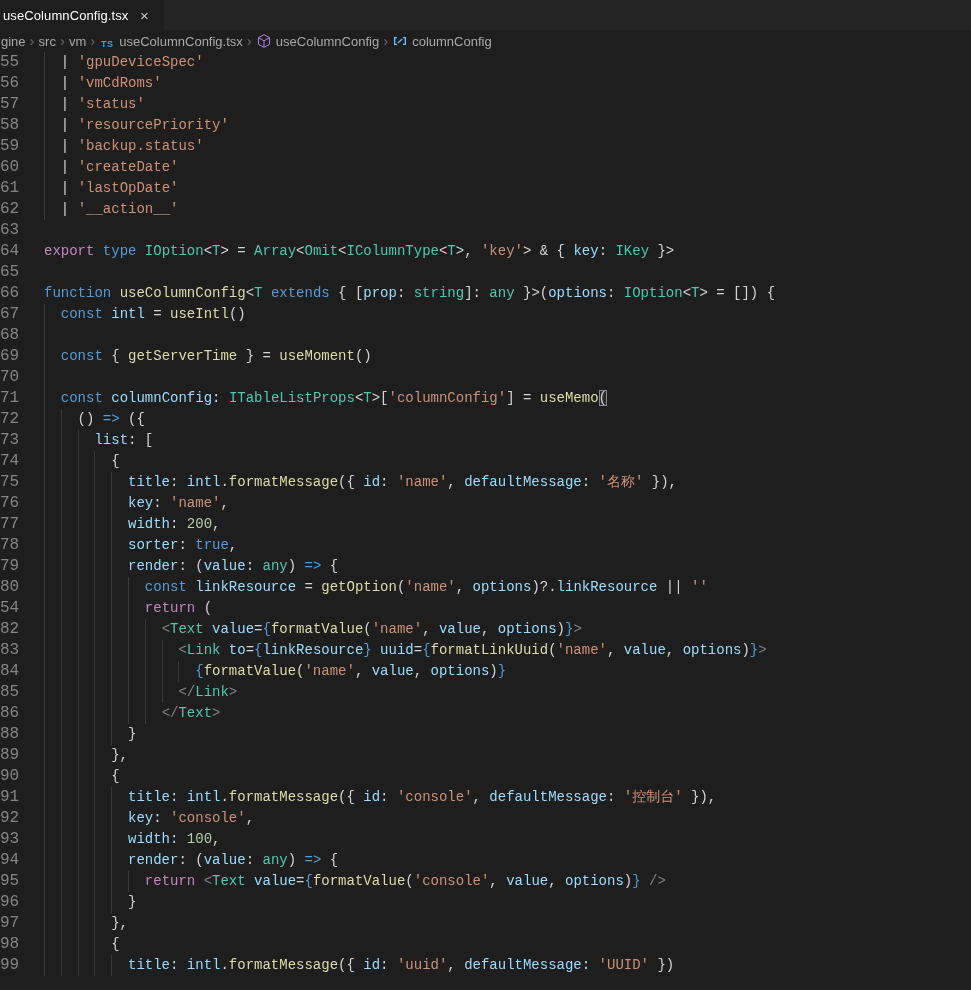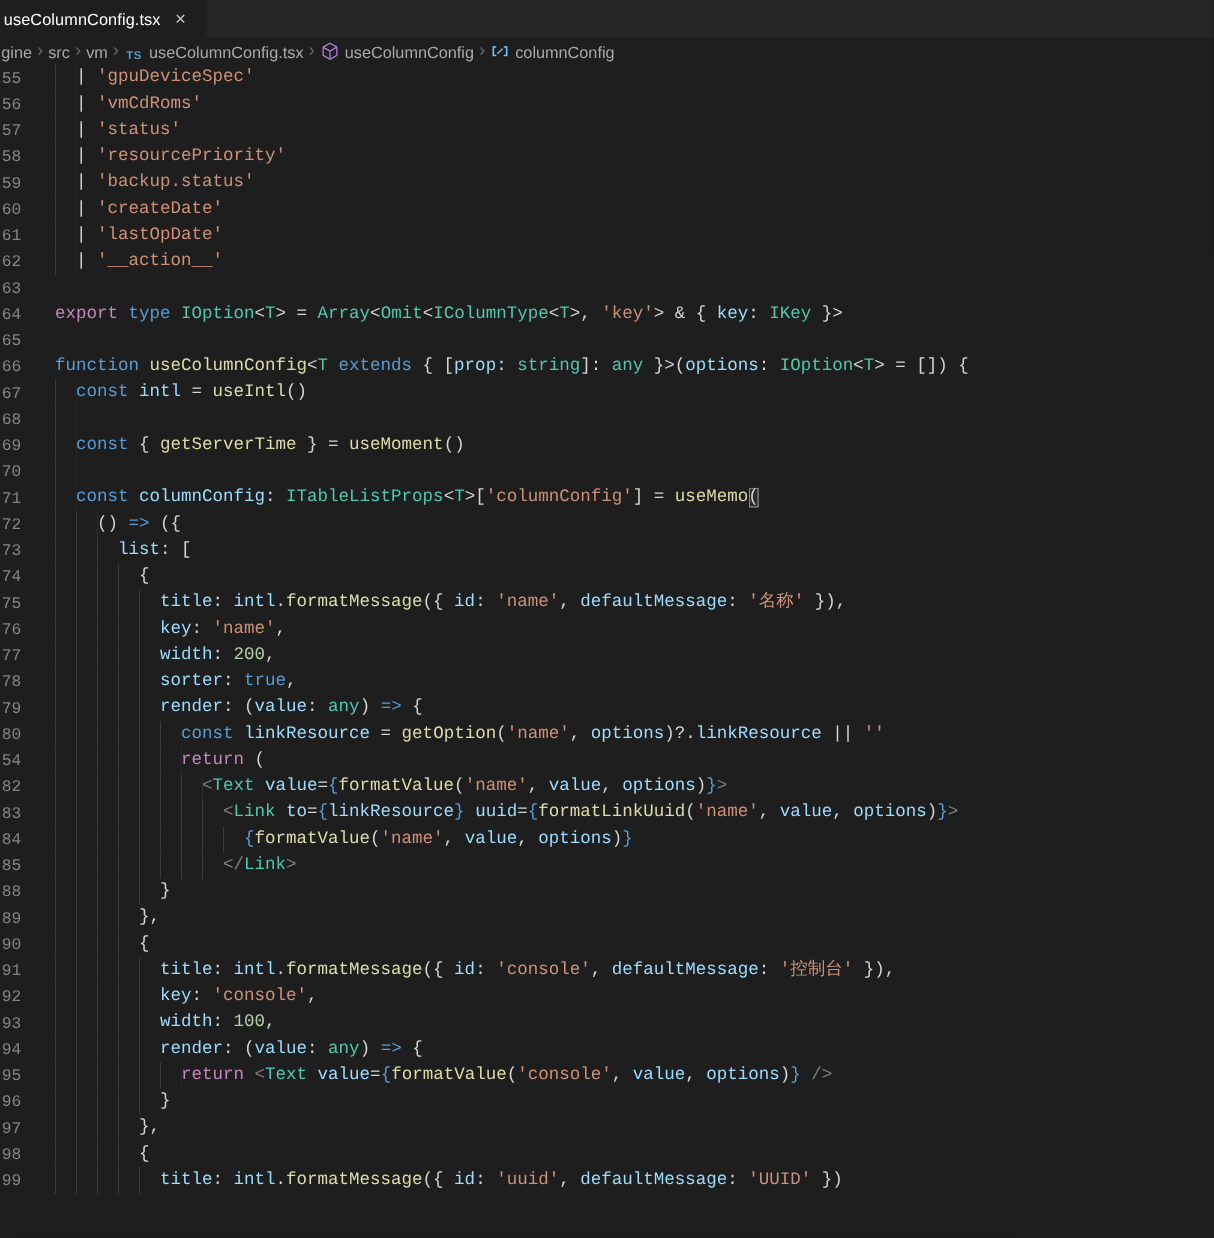--- a/index.html
+++ b/index.html
@@ -23,21 +23,21 @@
   .bc-sep { color:#686868; font-size:15px; margin:0 4px; line-height:20px; }
   .bc-ico { display:inline-flex; width:16px; height:16px; align-items:flex-end; justify-content:center; }
   .bc-ico svg { width:16px; height:16px; }
   .ts-badge { font-size:9px; font-weight:bold; color:#4d9fd6; letter-spacing:.5px; }
 
   
   .editor { flex:1; overflow:hidden; background:#1e1e1e; position:relative;
             font-family:"Liberation Mono","DejaVu Sans Mono",monospace; font-size:14px; }
   .line { display:flex; height:21px; line-height:21px; white-space:pre; }
   .ln { flex:none; width:44px; padding-right:27px; text-align:right; color:#858585;
-        font-size:13px; user-select:none; }
+        font-size:16px; user-select:none; }
   .lc { flex:1; white-space:pre; color:#d4d4d4; }
   .lc span { white-space:pre; }
 
   .tk-w { display:inline-block; height:21px; vertical-align:top;
           background:repeating-linear-gradient(90deg, var(--guide) 0, var(--guide) 1px,
                                                transparent 1px, transparent 2ch); }
   .tk-p { color:var(--tk-p); }
   .tk-k { color:var(--tk-k); }
   .tk-c { color:var(--tk-c); }
   .tk-t { color:var(--tk-t); }
@@ -126,20 +126,21 @@
       <div class="line"><span class="ln">76</span><span class="lc"><span class="tk-w">          </span><span class="tk-v">key</span><span class="tk-p">: </span><span class="tk-s">'name'</span><span class="tk-p">,</span></span></div>
       <div class="line"><span class="ln">77</span><span class="lc"><span class="tk-w">          </span><span class="tk-v">width</span><span class="tk-p">: </span><span class="tk-n">200</span><span class="tk-p">,</span></span></div>
       <div class="line"><span class="ln">78</span><span class="lc"><span class="tk-w">          </span><span class="tk-v">sorter</span><span class="tk-p">: </span><span class="tk-k">true</span><span class="tk-p">,</span></span></div>
       <div class="line"><span class="ln">79</span><span class="lc"><span class="tk-w">          </span><span class="tk-v">render</span><span class="tk-p">: (</span><span class="tk-v">value</span><span class="tk-p">: </span><span class="tk-t">any</span><span class="tk-p">) </span><span class="tk-k">=&gt;</span><span class="tk-p"> {</span></span></div>
       <div class="line"><span class="ln">80</span><span class="lc"><span class="tk-w">            </span><span class="tk-k">const</span><span class="tk-p"> </span><span class="tk-v">linkResource</span><span class="tk-p"> = </span><span class="tk-f">getOption</span><span class="tk-p">(</span><span class="tk-s">'name'</span><span class="tk-p">, </span><span class="tk-v">options</span><span class="tk-p">)?.</span><span class="tk-v">linkResource</span><span class="tk-p"> || </span><span class="tk-s">''</span></span></div>
       <div class="line"><span class="ln">54</span><span class="lc"><span class="tk-w">            </span><span class="tk-c">return</span><span class="tk-p"> (</span></span></div>
       <div class="line"><span class="ln">82</span><span class="lc"><span class="tk-w">              </span><span class="tk-g">&lt;</span><span class="tk-t">Text</span><span class="tk-p"> </span><span class="tk-v">value</span><span class="tk-p">=</span><span class="tk-k">{</span><span class="tk-f">formatValue</span><span class="tk-p">(</span><span class="tk-s">'name'</span><span class="tk-p">, </span><span class="tk-v">value</span><span class="tk-p">, </span><span class="tk-v">options</span><span class="tk-p">)</span><span class="tk-k">}</span><span class="tk-g">&gt;</span></span></div>
       <div class="line"><span class="ln">83</span><span class="lc"><span class="tk-w">                </span><span class="tk-g">&lt;</span><span class="tk-t">Link</span><span class="tk-p"> </span><span class="tk-v">to</span><span class="tk-p">=</span><span class="tk-k">{</span><span class="tk-v">linkResource</span><span class="tk-k">}</span><span class="tk-p"> </span><span class="tk-v">uuid</span><span class="tk-p">=</span><span class="tk-k">{</span><span class="tk-f">formatLinkUuid</span><span class="tk-p">(</span><span class="tk-s">'name'</span><span class="tk-p">, </span><span class="tk-v">value</span><span class="tk-p">, </span><span class="tk-v">options</span><span class="tk-p">)</span><span class="tk-k">}</span><span class="tk-g">&gt;</span></span></div>
       <div class="line"><span class="ln">84</span><span class="lc"><span class="tk-w">                  </span><span class="tk-k">{</span><span class="tk-f">formatValue</span><span class="tk-p">(</span><span class="tk-s">'name'</span><span class="tk-p">, </span><span class="tk-v">value</span><span class="tk-p">, </span><span class="tk-v">options</span><span class="tk-p">)</span><span class="tk-k">}</span></span></div>
       <div class="line"><span class="ln">85</span><span class="lc"><span class="tk-w">                </span><span class="tk-g">&lt;/</span><span class="tk-t">Link</span><span class="tk-g">&gt;</span></span></div>
+      <div class="line"><span class="ln">86</span><span class="lc"><span class="tk-w">              </span><span class="tk-g">&lt;/</span><span class="tk-t">Text</span><span class="tk-g">&gt;</span></span></div>
       <div class="line"><span class="ln">88</span><span class="lc"><span class="tk-w">          </span><span class="tk-p">}</span></span></div>
       <div class="line"><span class="ln">89</span><span class="lc"><span class="tk-w">        </span><span class="tk-p">},</span></span></div>
       <div class="line"><span class="ln">90</span><span class="lc"><span class="tk-w">        </span><span class="tk-p">{</span></span></div>
       <div class="line"><span class="ln">91</span><span class="lc"><span class="tk-w">          </span><span class="tk-v">title</span><span class="tk-p">: </span><span class="tk-v">intl</span><span class="tk-p">.</span><span class="tk-f">formatMessage</span><span class="tk-p">({ </span><span class="tk-v">id</span><span class="tk-p">: </span><span class="tk-s">'console'</span><span class="tk-p">, </span><span class="tk-v">defaultMessage</span><span class="tk-p">: </span><span class="tk-s">'控制台'</span><span class="tk-p"> }),</span></span></div>
       <div class="line"><span class="ln">92</span><span class="lc"><span class="tk-w">          </span><span class="tk-v">key</span><span class="tk-p">: </span><span class="tk-s">'console'</span><span class="tk-p">,</span></span></div>
       <div class="line"><span class="ln">93</span><span class="lc"><span class="tk-w">          </span><span class="tk-v">width</span><span class="tk-p">: </span><span class="tk-n">100</span><span class="tk-p">,</span></span></div>
       <div class="line"><span class="ln">94</span><span class="lc"><span class="tk-w">          </span><span class="tk-v">render</span><span class="tk-p">: (</span><span class="tk-v">value</span><span class="tk-p">: </span><span class="tk-t">any</span><span class="tk-p">) </span><span class="tk-k">=&gt;</span><span class="tk-p"> {</span></span></div>
       <div class="line"><span class="ln">95</span><span class="lc"><span class="tk-w">            </span><span class="tk-c">return</span><span class="tk-p"> </span><span class="tk-g">&lt;</span><span class="tk-t">Text</span><span class="tk-p"> </span><span class="tk-v">value</span><span class="tk-p">=</span><span class="tk-k">{</span><span class="tk-f">formatValue</span><span class="tk-p">(</span><span class="tk-s">'console'</span><span class="tk-p">, </span><span class="tk-v">value</span><span class="tk-p">, </span><span class="tk-v">options</span><span class="tk-p">)</span><span class="tk-k">}</span><span class="tk-p"> </span><span class="tk-g">/&gt;</span></span></div>
       <div class="line"><span class="ln">96</span><span class="lc"><span class="tk-w">          </span><span class="tk-p">}</span></span></div>
       <div class="line"><span class="ln">97</span><span class="lc"><span class="tk-w">        </span><span class="tk-p">},</span></span></div>

